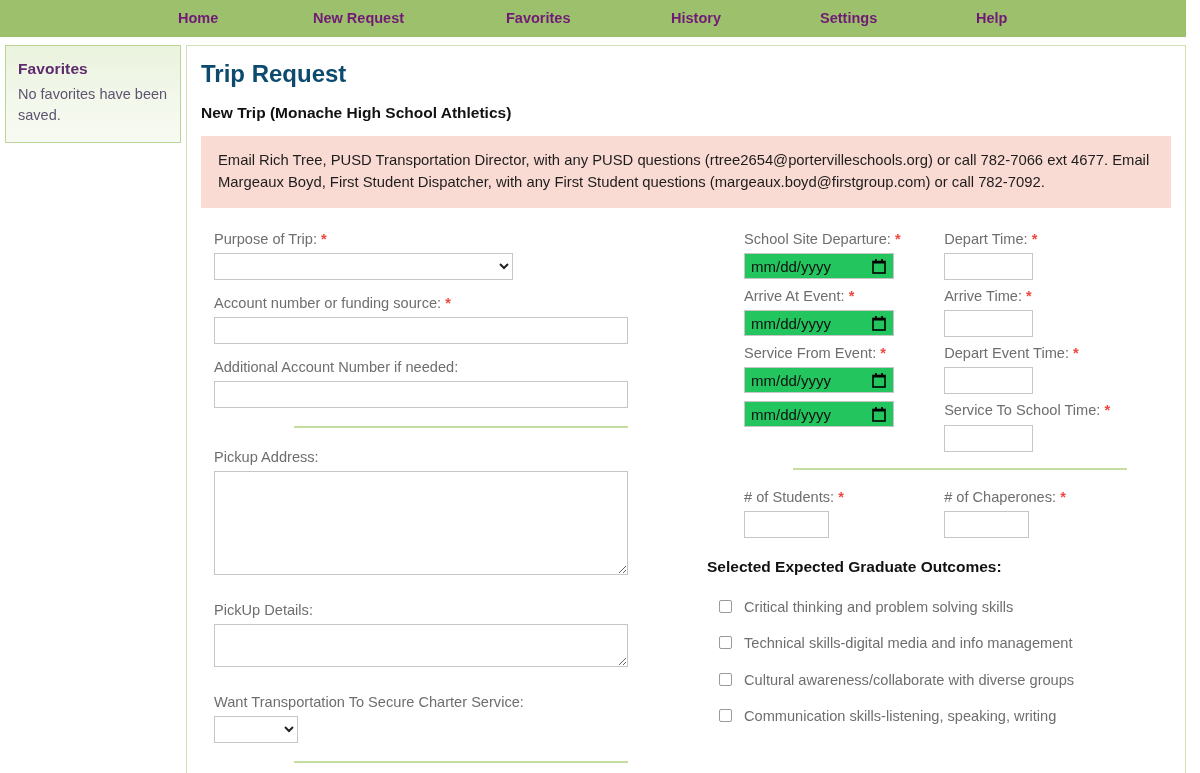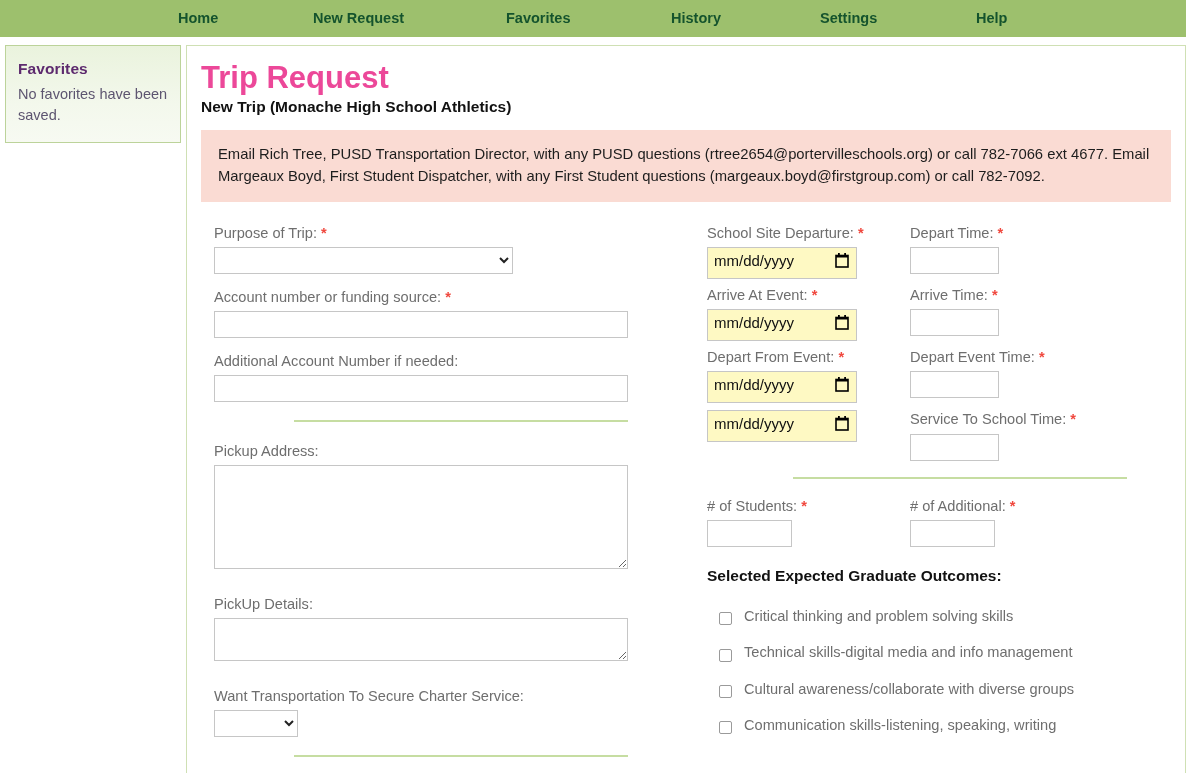--- a/index.html
+++ b/index.html
@@ -17,21 +17,21 @@
   .navbar {
     position: absolute;
     left: 0; top: 0;
     width: 1186px;
     height: 37px;
     background: #9dc06d;
     display: flex;
     align-items: center;
   }
   .nav-item {
-    color: #14532d;
+    color: #701a75;
     font-weight: bold;
     font-size: 14.5px;
     text-decoration: none;
     white-space: nowrap;
     line-height: 37px;
     position: absolute;
     top: 0;
   }
 
   
@@ -66,24 +66,24 @@
     left: 186px; top: 45px;
     width: 1000px;
     height: 740px;
     border: 1px solid #cfe0b4;
     border-bottom: none;
     background: #ffffff;
     padding: 12px 14px 0 14px;
     overflow: hidden;
   }
   .page-title {
-    font-size: 31px;
+    font-size: 24px;
     font-weight: bold;
-    color: #ec4899;
-    margin: 2px 0 2px 0;
+    color: #0c4a6e;
+    margin: 2px 0 16px 0;
   }
   .page-subtitle {
     font-size: 15.5px;
     font-weight: bold;
     color: #111111;
     margin: 0 0 14px 0;
   }
 
   .alert {
     background: #fadbd3;
@@ -148,23 +148,23 @@
     resize: vertical;
     display: block;
   }
   .ta-big   { width: 414px; height: 104px; }
   .ta-small { width: 414px; height: 43px; }
 
   .date-box {
     position: relative;
     display: inline-block;
     border: 1px solid #c6c6c6;
-    background: #fef9c3;
+    background: #22c55e;
     width: 150px;
-    height: 32px;
+    height: 26px;
     padding: 0 6px;
     line-height: 25px;
   }
   .date-ph {
     font-size: 15px;
     color: #111;
     font-family: "Liberation Sans", sans-serif;
   }
   .cal-icon {
     position: absolute;
@@ -182,34 +182,34 @@
     margin-left: 80px;
   }
   .divider-right {
     border: none;
     border-top: 2px solid #c6dda2;
     margin: 16px 0 18px 0;
     width: 334px;
     margin-left: 86px;
   }
 
-  .row2 { display: flex; gap: 0; }
+  .row2 { display: flex; gap: 0; margin-left: 37px; }
   .row2 .cell-a { width: 203px; }
   .row2 .cell-b { width: 220px; }
 
   .section-head {
     font-size: 15.5px;
     font-weight: bold;
     color: #111;
     margin: 20px 0 22px 0;
   }
 
   .cb-row {
     display: flex;
-    align-items: flex-end;
+    align-items: flex-start;
     margin-bottom: 18px;
     padding-left: 12px;
   }
   .cb-box {
     width: 13px;
     height: 13px;
     border: 1px solid #9a9a9a;
     border-radius: 2px;
     background: #fff;
     margin-right: 12px;
@@ -328,21 +328,21 @@
           </div>
         </div>
         <div class="cell-b">
           <label class="label"><span>Arrive Time:</span> <span class="req">*</span></label>
           <input type="text" class="time-input w-time" style="">
         </div>
       </div>
 
       <div class="row2" style="margin-top:7px;">
         <div class="cell-a">
-          <label class="label"><span>Depart From Event:</span> <span class="req">*</span></label>
+          <label class="label"><span>Service From Event:</span> <span class="req">*</span></label>
           <div class="date-box">
             <span class="date-ph">mm/dd/yyyy</span>
             <svg class="cal-icon" viewBox="0 0 14 15">
               <rect x="1" y="2.5" width="12" height="11.5" fill="none" stroke="#000" stroke-width="1.6"></rect>
               <rect x="1" y="2.5" width="12" height="2" fill="#000"></rect>
               <rect x="3" y="0" width="1.8" height="3" fill="#000"></rect>
               <rect x="9.2" y="0" width="1.8" height="3" fill="#000"></rect>
             </svg>
           </div>
         </div>
@@ -371,21 +371,21 @@
       </div>
 
       <hr class="divider-right">
 
       <div class="row2">
         <div class="cell-a">
           <label class="label"><span># of Students:</span> <span class="req">*</span></label>
           <input type="text" class="num-input w-num" style="">
         </div>
         <div class="cell-b">
-          <label class="label"><span># of Additional:</span> <span class="req">*</span></label>
+          <label class="label"><span># of Chaperones:</span> <span class="req">*</span></label>
           <input type="text" class="num-input w-num" style="">
         </div>
       </div>
 
       <div class="section-head">Selected Expected Graduate Outcomes:</div>
 
       <div class="cb-row">
         <span class="cb-box"></span>
         <span class="cb-label">Critical thinking and problem solving skills</span>
       </div>

